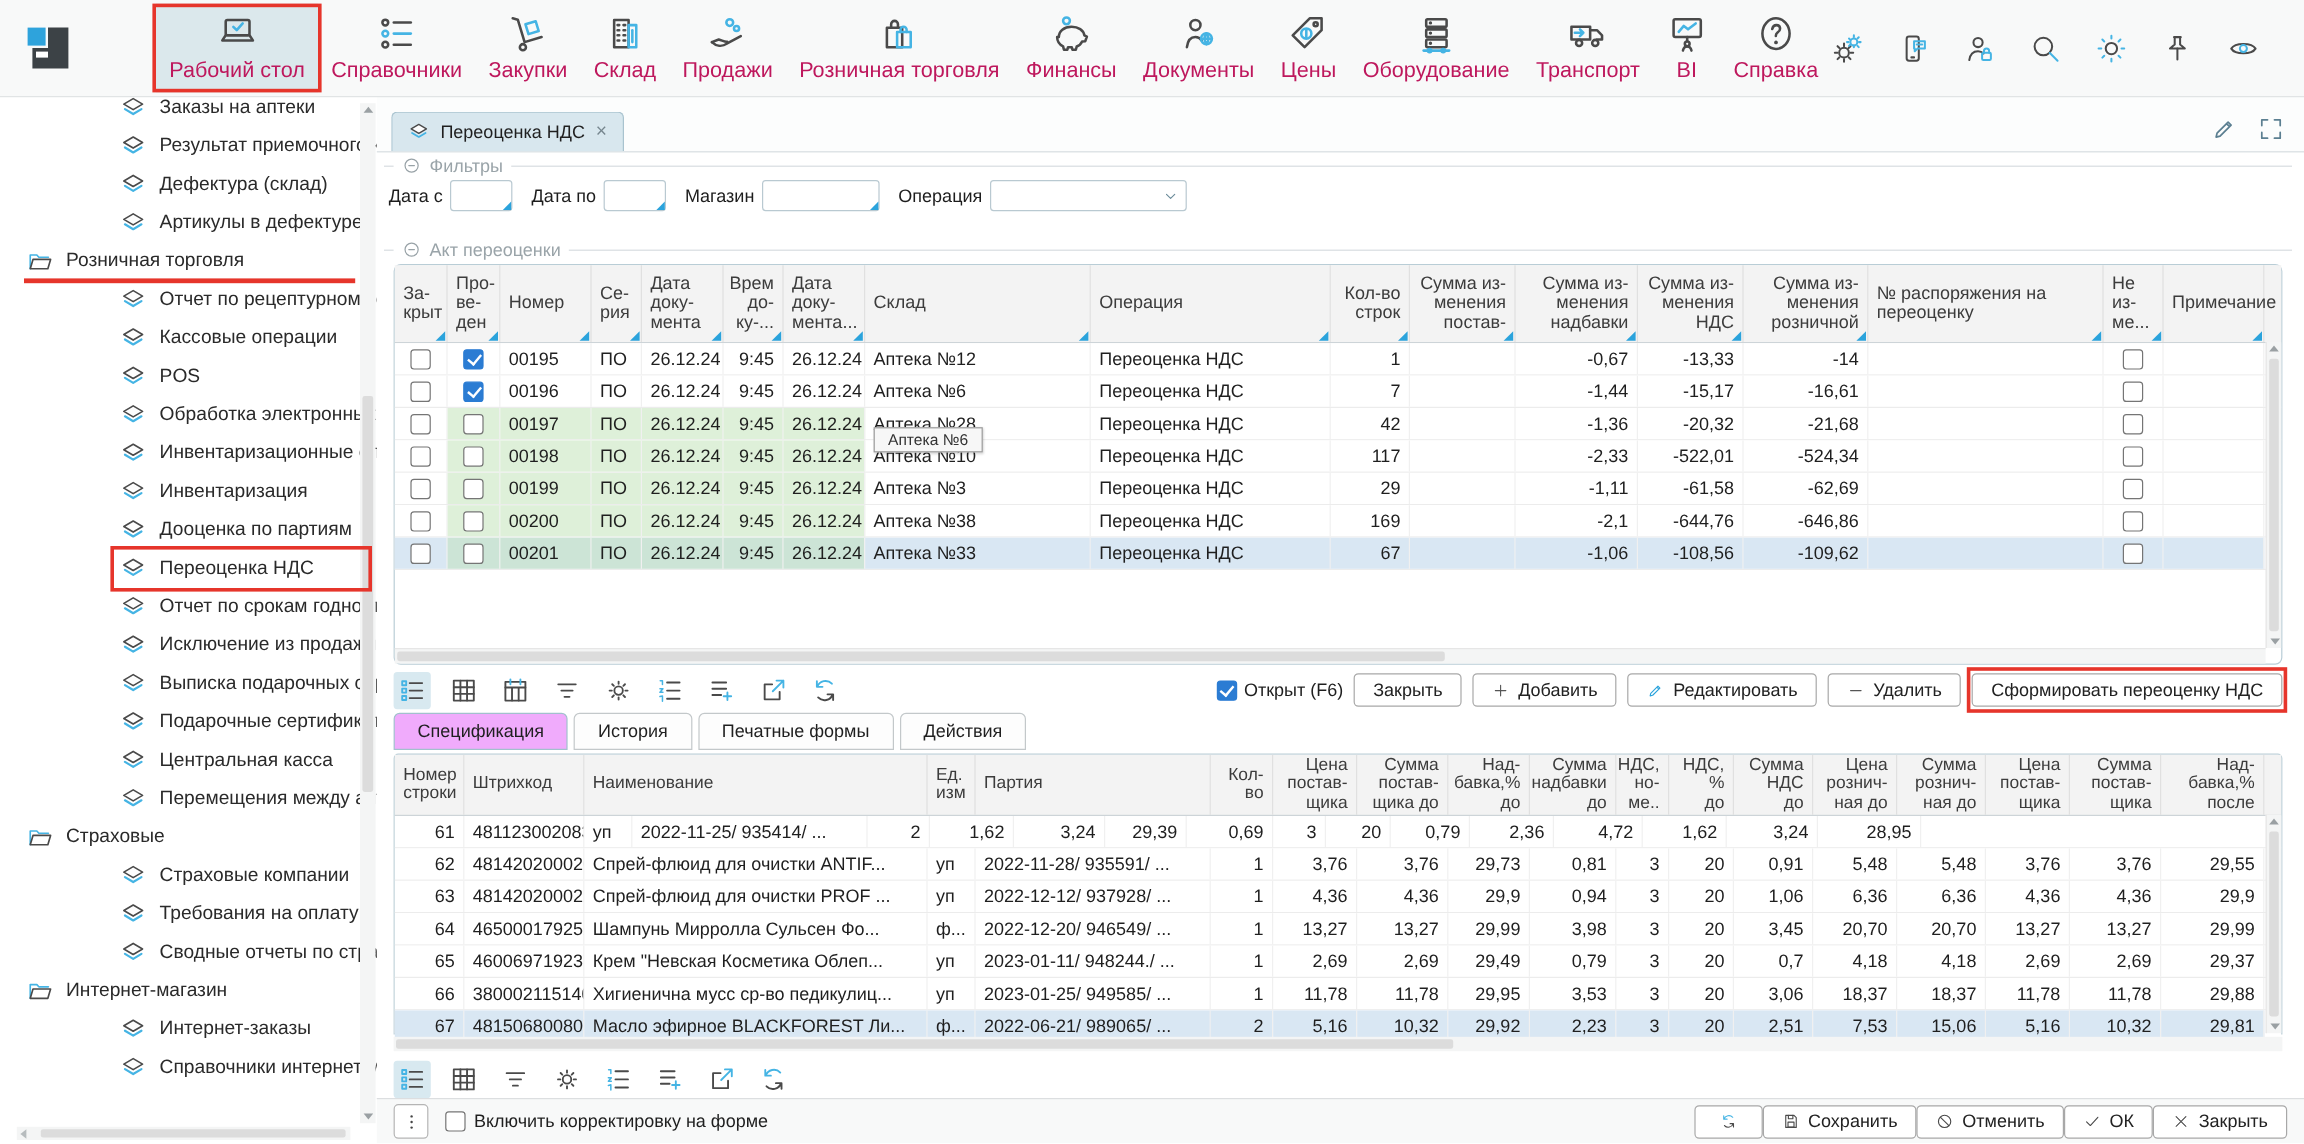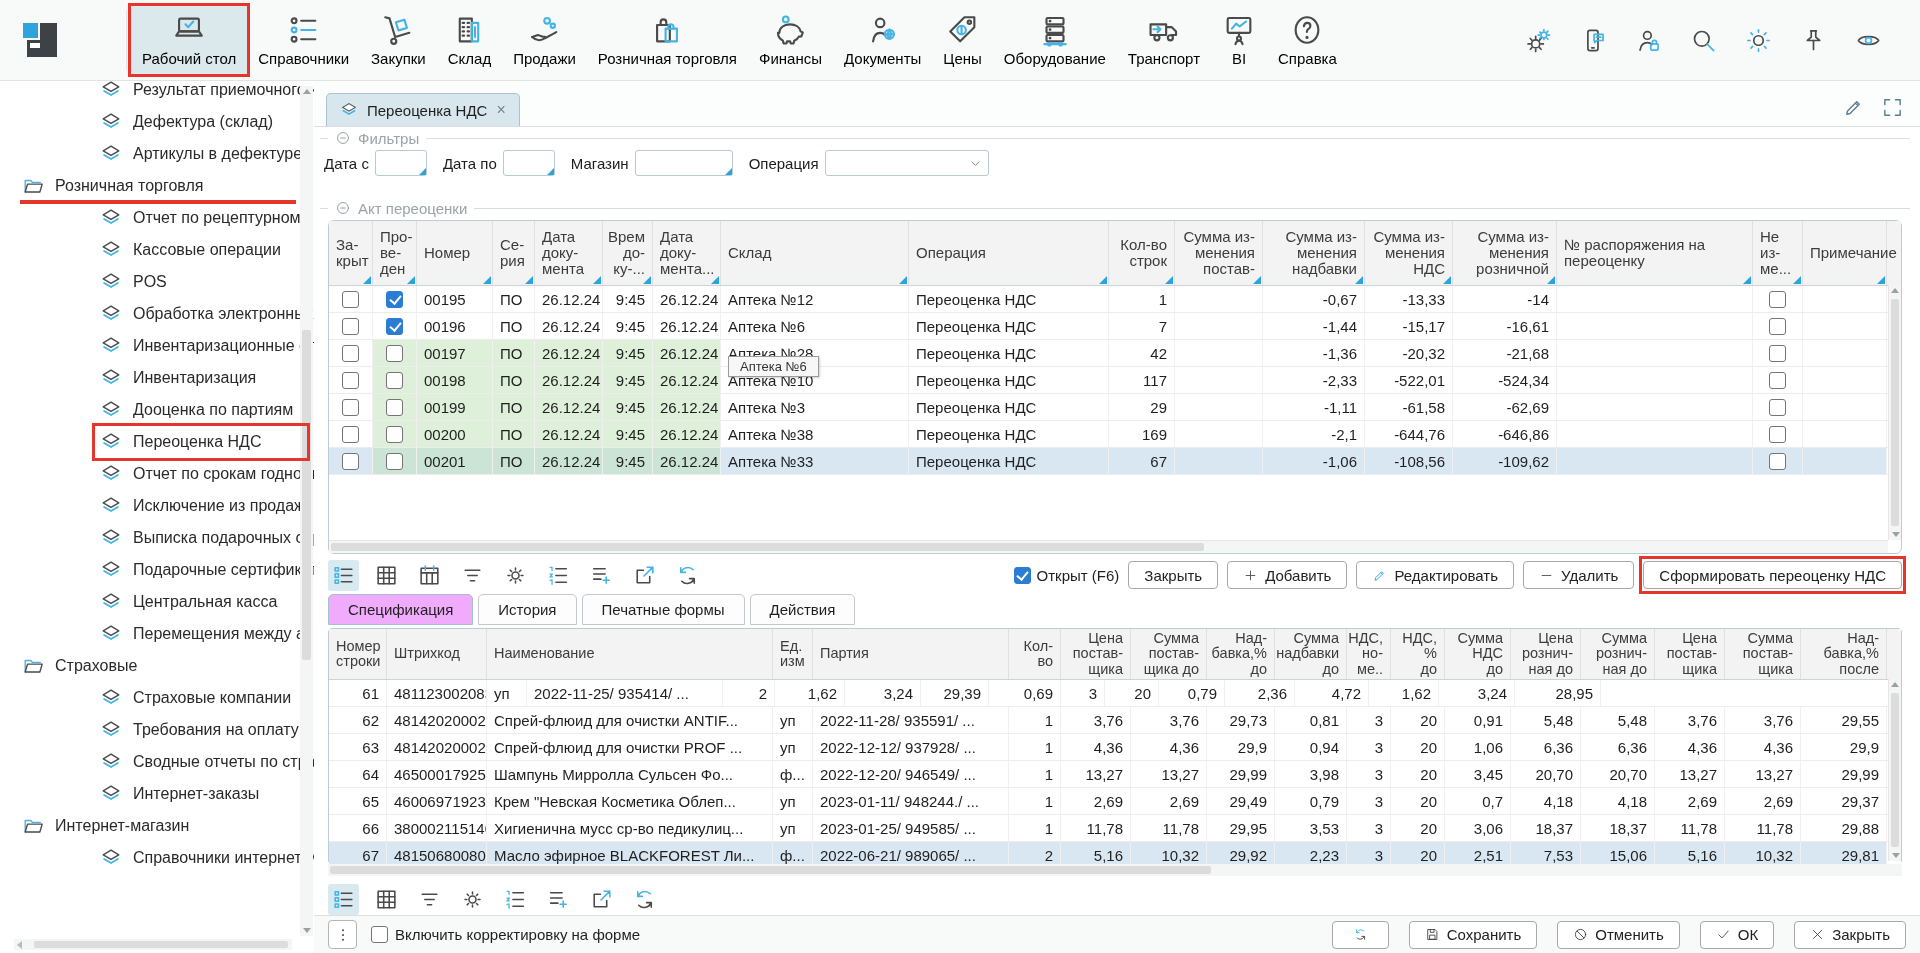--- a/index.html
+++ b/index.html
@@ -9,21 +9,21 @@
   .icon svg{width:100%;height:100%}
 
   
   .topbar{position:absolute;top:0;left:0;width:100%;height:80px;background:#f8f9f9;
           border-bottom:1px solid #e1e4e5;display:flex;align-items:center;z-index:20}
   .logo{width:48px;height:48px;margin-left:18px;flex:0 0 auto}
   .topsep{width:1px;height:60px;background:#e2e5e6;margin:0 4px 0 60px}
   .tb-item{display:flex;flex-direction:column;align-items:center;justify-content:center;gap:3px;
            height:74px;padding:0 11px;cursor:pointer;position:relative}
   .tb-item .icon{width:34px;height:34px}
-  .tb-label{font-size:15px;color:#000000;white-space:nowrap}
+  .tb-label{font-size:18px;color:#be185d;white-space:nowrap}
   .tb-item.selected{background:#dbe8ec}
   .tb-item.red-annot::after{content:"";position:absolute;inset:0 -3px;border:3px solid #e6352b;pointer-events:none}
   .tb-right{margin-left:auto;display:flex;gap:28px;align-items:center;padding-right:38px}
   .tb-right .icon{width:27px;height:27px;cursor:pointer}
 
   
   .sidebar{position:absolute;top:80px;left:0;width:300px;bottom:0;background:#fff;font-size:16px}
   .snav{margin-top:-6px}
   .snav-item{display:flex;align-items:center;height:32px;gap:11px;padding-left:100px;position:relative;
              cursor:pointer;color:#2a2a2a;white-space:nowrap}
@@ -125,21 +125,21 @@
 
   .xscroll{position:absolute;top:784px;left:14px;width:1574px;height:12px;background:#f4f5f5}
   .bottom-toolbar{position:absolute;top:804px;left:14px;display:flex;gap:12px}
 
   .bottom-bar{position:absolute;left:0;right:0;bottom:0;height:38px;background:#f8f9f9;border-top:1px solid #dcdee0;
               display:flex;align-items:center;padding:0 14px;box-sizing:border-box}
   .dots-btn{width:27px;height:27px;border:1px solid #b5b5b5;border-radius:4px;display:flex;align-items:center;
             justify-content:center;background:#fff;cursor:pointer}
   .dots-btn .icon{width:16px;height:16px}
   .bb-check{display:flex;align-items:center;gap:7px;margin-left:14px}
-  .bb-right{margin-left:auto;display:flex;gap:20px}
+  .bb-right{margin-left:auto;display:flex;gap:0}
   .btn.icon-only{padding:0 20px}
 
   .tooltip{position:absolute;left:414px;top:276px;background:#f7f7f7;border:1px solid #9a9a9a;
            padding:2px 11px;font-size:13px;color:#333;z-index:40;box-shadow:1px 1px 2px rgba(0,0,0,.18)}
 </style>
 </head>
 <body>
 
 <div class="app">
 
@@ -353,20 +353,29 @@
 
   <div class="sidebar">
     <div id="snav" class="snav">
         <div class="snav-item leaf">
           <span class="icon">
             <svg viewBox="0 0 24 24" fill="none" stroke="#4a4a4a" stroke-width="1.5" stroke-linecap="round" stroke-linejoin="round">
               <path d="M4.5 13L12 17.5l7.5-4.5" stroke="#45b4e4" stroke-width="2"></path>
               <path d="M12 3.5L20.5 8.5 12 13.5 3.5 8.5z" fill="#fdfdfd"></path>
             </svg>
           </span>
+          <span>Заказы на аптеки</span>
+        </div>
+        <div class="snav-item leaf">
+          <span class="icon">
+            <svg viewBox="0 0 24 24" fill="none" stroke="#4a4a4a" stroke-width="1.5" stroke-linecap="round" stroke-linejoin="round">
+              <path d="M4.5 13L12 17.5l7.5-4.5" stroke="#45b4e4" stroke-width="2"></path>
+              <path d="M12 3.5L20.5 8.5 12 13.5 3.5 8.5z" fill="#fdfdfd"></path>
+            </svg>
+          </span>
           <span>Результат приемочного контроля</span>
         </div>
         <div class="snav-item leaf">
           <span class="icon">
             <svg viewBox="0 0 24 24" fill="none" stroke="#4a4a4a" stroke-width="1.5" stroke-linecap="round" stroke-linejoin="round">
               <path d="M4.5 13L12 17.5l7.5-4.5" stroke="#45b4e4" stroke-width="2"></path>
               <path d="M12 3.5L20.5 8.5 12 13.5 3.5 8.5z" fill="#fdfdfd"></path>
             </svg>
           </span>
           <span>Дефектура (склад)</span>
@@ -544,37 +553,37 @@
         </div>
         <div class="snav-item leaf">
           <span class="icon">
             <svg viewBox="0 0 24 24" fill="none" stroke="#4a4a4a" stroke-width="1.5" stroke-linecap="round" stroke-linejoin="round">
               <path d="M4.5 13L12 17.5l7.5-4.5" stroke="#45b4e4" stroke-width="2"></path>
               <path d="M12 3.5L20.5 8.5 12 13.5 3.5 8.5z" fill="#fdfdfd"></path>
             </svg>
           </span>
           <span>Сводные отчеты по страховым</span>
         </div>
-        <div class="snav-item leaf">
-          <span class="icon">
-            <svg viewBox="0 0 24 24" fill="none" stroke="#4a4a4a" stroke-width="1.5" stroke-linecap="round" stroke-linejoin="round">
-              <path d="M4.5 13L12 17.5l7.5-4.5" stroke="#45b4e4" stroke-width="2"></path>
-              <path d="M12 3.5L20.5 8.5 12 13.5 3.5 8.5z" fill="#fdfdfd"></path>
-            </svg>
-          </span>
-          <span>Интернет-заказы</span>
-        </div>
         <div class="snav-item folder">
           <span class="icon">
             <svg viewBox="0 0 24 24" fill="none" stroke="#4a4a4a" stroke-width="1.5" stroke-linecap="round" stroke-linejoin="round">
               <path d="M3.5 18.5V6h6l1.8 2H20" stroke="#45b4e4"></path>
               <path d="M3.5 18.5L6 10h16l-2.5 8.5z" fill="#fff"></path>
             </svg>
           </span>
           <span>Интернет-магазин</span>
+        </div>
+        <div class="snav-item leaf">
+          <span class="icon">
+            <svg viewBox="0 0 24 24" fill="none" stroke="#4a4a4a" stroke-width="1.5" stroke-linecap="round" stroke-linejoin="round">
+              <path d="M4.5 13L12 17.5l7.5-4.5" stroke="#45b4e4" stroke-width="2"></path>
+              <path d="M12 3.5L20.5 8.5 12 13.5 3.5 8.5z" fill="#fdfdfd"></path>
+            </svg>
+          </span>
+          <span>Интернет-заказы</span>
         </div>
         <div class="snav-item leaf">
           <span class="icon">
             <svg viewBox="0 0 24 24" fill="none" stroke="#4a4a4a" stroke-width="1.5" stroke-linecap="round" stroke-linejoin="round">
               <path d="M4.5 13L12 17.5l7.5-4.5" stroke="#45b4e4" stroke-width="2"></path>
               <path d="M12 3.5L20.5 8.5 12 13.5 3.5 8.5z" fill="#fdfdfd"></path>
             </svg>
           </span>
           <span>Справочники интернет магазина</span>
         </div>

